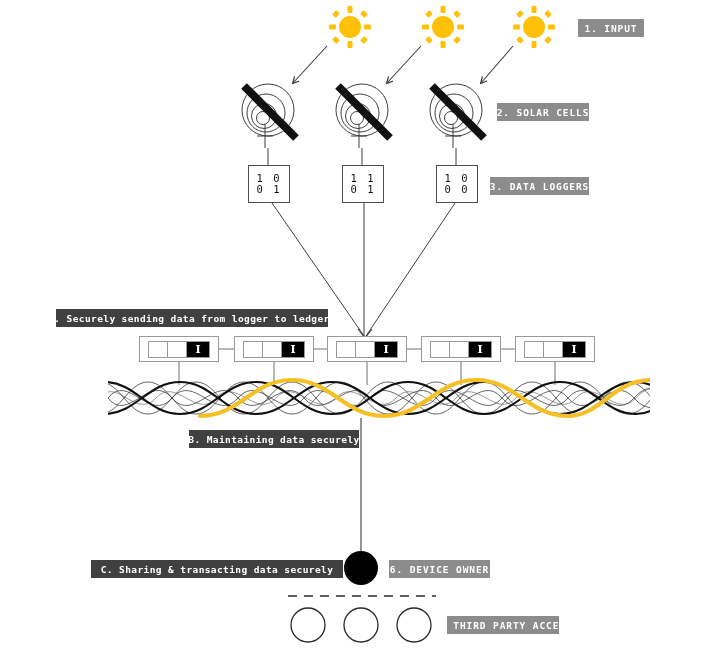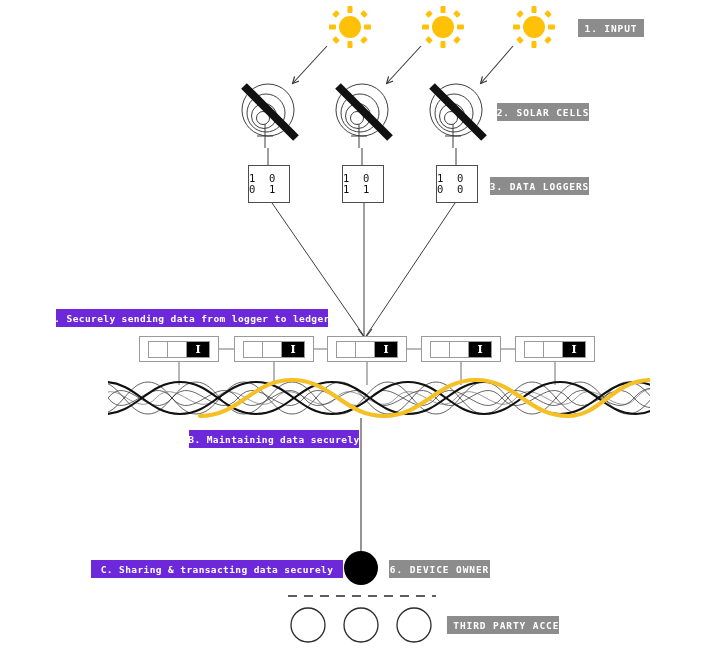--- a/index.html
+++ b/index.html
@@ -32,28 +32,28 @@
     font-size: 9.5px;
     letter-spacing: 0.9px;
     color: #ffffff;
     white-space: nowrap;
     box-sizing: border-box;
     padding: 0 9px;
     height: 18px;
     font-weight: bold;
   }
   .tag-gray { background: #8c8c8c; }
-  .tag-red  { background: #6d28d9; letter-spacing: 0.4px; }
+  .tag-red  { background: #404040; letter-spacing: 0.4px; }
   .logger-box {
     position: absolute;
     box-sizing: border-box;
     border: 1.3px solid #4d4d4d;
     background: #ffffff;
     display: flex;
-    flex-direction: row;
+    flex-direction: column;
     align-items: center;
     justify-content: center;
     font-family: "DejaVu Sans Mono", monospace;
     font-size: 10.5px;
     line-height: 11px;
     color: #111111;
     letter-spacing: 2px;
   }
   .bitseed {
     position: absolute;

